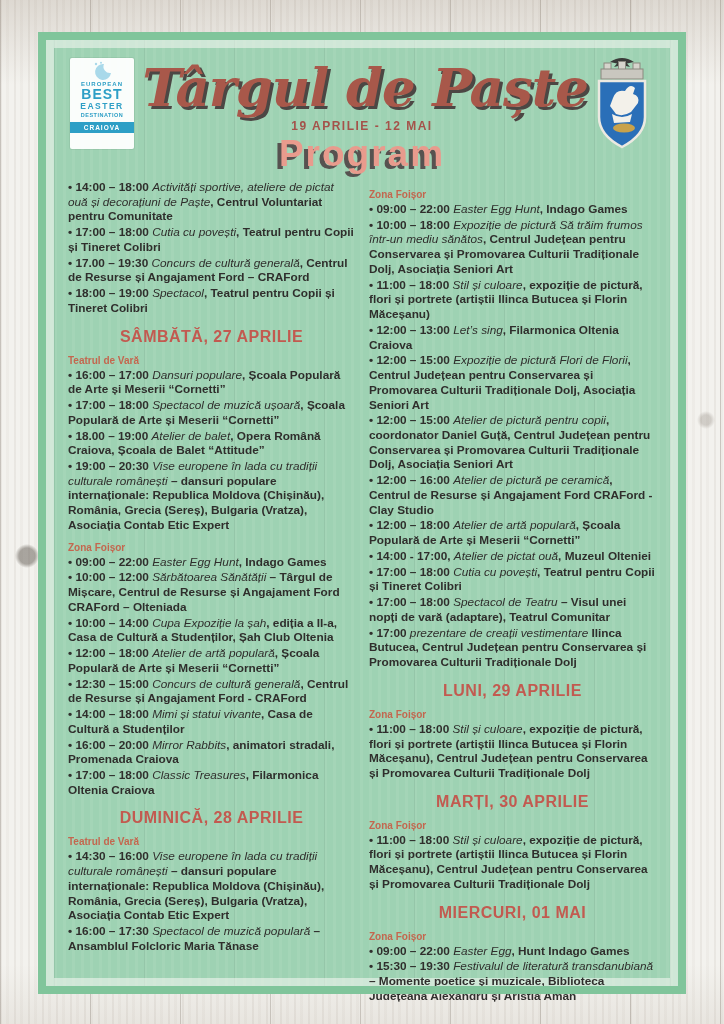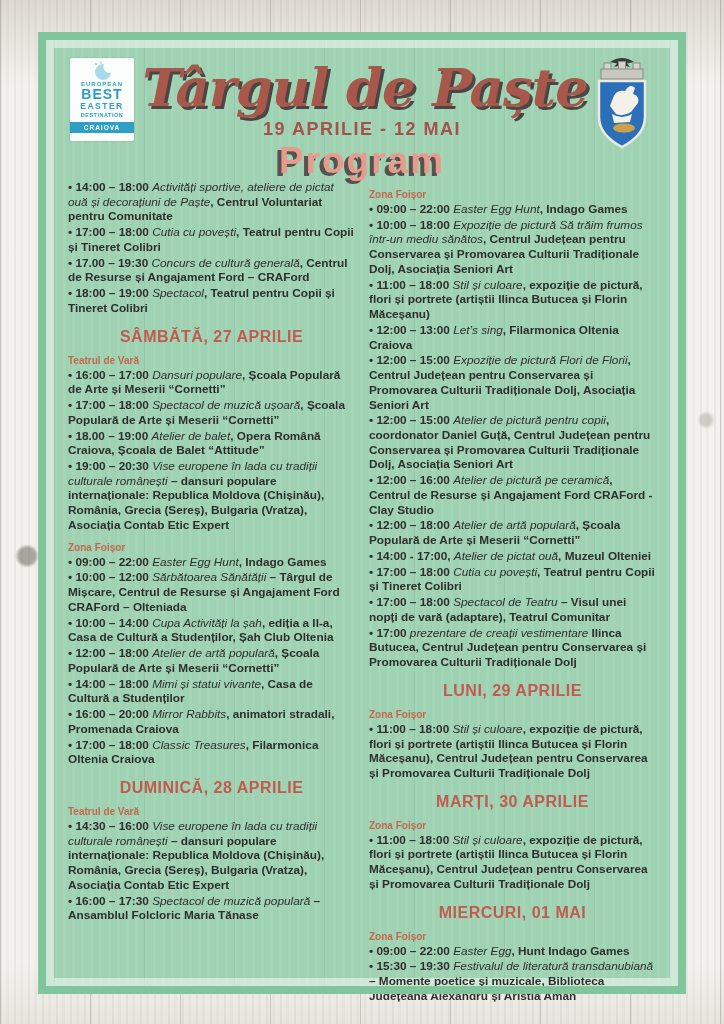--- a/index.html
+++ b/index.html
@@ -24,39 +24,39 @@
       repeating-linear-gradient(90deg, rgba(255,255,255,.06) 0 3px, rgba(0,0,0,0) 3px 9px),
       #9ed2b3;
     border:8px solid rgba(248,248,244,.55);
     outline:8px solid #80c59b;
   }
   .content{padding:4px 12px 6px;}
   .header{position:relative; height:128px;}
   .badge{
     position:absolute; left:4px; top:6px; width:60px;
     background:rgba(255,255,255,.95); border-radius:2px;
-    text-align:center; padding:3px 2px 8px; box-shadow:0 0 0 1px rgba(0,0,0,.05);
+    text-align:center; padding:3px 2px 16px; box-shadow:0 0 0 1px rgba(0,0,0,.05);
   }
   .badge .b-icon{display:block; margin:0 auto;}
   .badge .b-small{font-size:6px; letter-spacing:1px; color:#2e9fc6; font-weight:700;}
   .badge .b-big{font-size:14px; letter-spacing:1px; color:#2e9fc6; font-weight:700; line-height:1;}
   .badge .b-med{font-size:8.5px; letter-spacing:1.5px; color:#2e9fc6; font-weight:700; line-height:1.3;}
   .badge .b-tiny{font-size:5.5px; letter-spacing:.5px; color:#2e9fc6; font-weight:700; line-height:1.4;}
   .badge .b-strip{background:#2e9fc6; color:#fff; font-size:6.5px; letter-spacing:1px; font-weight:700; margin:2px -2px 0; padding:2px 0;}
   .crest{position:absolute; right:0px; top:2px;}
   .title-wrap{ text-align:center; padding-top:8px; }
   .main-title{
     font-family:"DejaVu Serif", serif; font-style:italic; font-weight:700;
     font-size:53px; line-height:1.05; color:#a8584a;
     text-shadow:3px 3px 0 #4c4744; letter-spacing:-1px;
     margin:0 70px;
     text-align:right;
   }
   .date-range{
-    font-size:18px; font-weight:800; color:#a4524a; letter-spacing:1.5px; margin-top:3px;
+    font-size:12px; font-weight:800; color:#a4524a; letter-spacing:1.5px; margin-top:3px;
   }
   .program{
     font-size:37px; font-weight:800; color:#e89b8d; letter-spacing:2px; line-height:1;
     text-shadow:-4px 3px 0 #575250; margin-top:2px;
   }
   .cols{display:flex; gap:14px; padding:0 2px;}
   .col{flex:1; min-width:0;}
   .event{font-size:11.8px; line-height:1.25; color:#2f2e2c; font-weight:700; margin:0 0 1px;}
   .event i{font-weight:400; font-style:italic;}
   .day-heading{
@@ -113,22 +113,23 @@
           <div class="event"><span>• 18:00 – 19:00 </span><i>Spectacol</i><span>, Teatrul pentru Copii și Tineret Colibri</span></div>
           <div class="day-heading">SÂMBĂTĂ, 27 APRILIE</div>
           <div class="zone-heading">Teatrul de Vară</div>
           <div class="event"><span>• 16:00 – 17:00 </span><i>Dansuri populare</i><span>, Școala Populară de Arte și Meserii “Cornetti”</span></div>
           <div class="event"><span>• 17:00 – 18:00 </span><i>Spectacol de muzică ușoară</i><span>, Școala Populară de Arte și Meserii “Cornetti”</span></div>
           <div class="event"><span>• 18.00 – 19:00 </span><i>Atelier de balet</i><span>, Opera Română Craiova, Școala de Balet “Attitude”</span></div>
           <div class="event"><span>• 19:00 – 20:30 </span><i>Vise europene în lada cu tradiții culturale românești</i><span> – dansuri populare internaționale: Republica Moldova (Chișinău), România, Grecia (Sereș), Bulgaria (Vratza), Asociația Contab Etic Expert</span></div>
           <div class="zone-heading">Zona Foișor</div>
           <div class="event"><span>• 09:00 – 22:00 </span><i>Easter Egg Hunt</i><span>, Indago Games</span></div>
           <div class="event"><span>• 10:00 – 12:00 </span><i>Sărbătoarea Sănătății</i><span> – Târgul de Mișcare, Centrul de Resurse și Angajament Ford CRAFord – Olteniada</span></div>
-          <div class="event"><span>• 10:00 – 14:00 </span><i>Cupa Activități la șah</i><span>, ediția a II-a, Casa de Cultură a Studenților, Șah Club Oltenia</span></div>
+          <div class="event"><span>• 10:00 – 14:00 </span><i>Cupa Expoziție la șah</i><span>, ediția a II-a, Casa de Cultură a Studenților, Șah Club Oltenia</span></div>
           <div class="event"><span>• 12:00 – 18:00 </span><i>Atelier de artă populară</i><span>, Școala Populară de Arte și Meserii “Cornetti”</span></div>
+          <div class="event"><span>• 12:30 – 15:00 </span><i>Concurs de cultură generală</i><span>, Centrul de Resurse și Angajament Ford - CRAFord</span></div>
           <div class="event"><span>• 14:00 – 18:00 </span><i>Mimi și statui vivante</i><span>, Casa de Cultură a Studenților</span></div>
           <div class="event"><span>• 16:00 – 20:00 </span><i>Mirror Rabbits</i><span>, animatori stradali, Promenada Craiova</span></div>
           <div class="event"><span>• 17:00 – 18:00 </span><i>Classic Treasures</i><span>, Filarmonica Oltenia Craiova</span></div>
           <div class="day-heading">DUMINICĂ, 28 APRILIE</div>
           <div class="zone-heading">Teatrul de Vară</div>
           <div class="event"><span>• 14:30 – 16:00 </span><i>Vise europene în lada cu tradiții culturale românești</i><span> – dansuri populare internaționale: Republica Moldova (Chișinău), România, Grecia (Sereș), Bulgaria (Vratza), Asociația Contab Etic Expert</span></div>
           <div class="event"><span>• 16:00 – 17:30 </span><i>Spectacol de muzică populară</i><span> – Ansamblul Folcloric Maria Tănase</span></div>
         </div>
       <div class="col">
           <div class="zone-heading">Zona Foișor</div>

